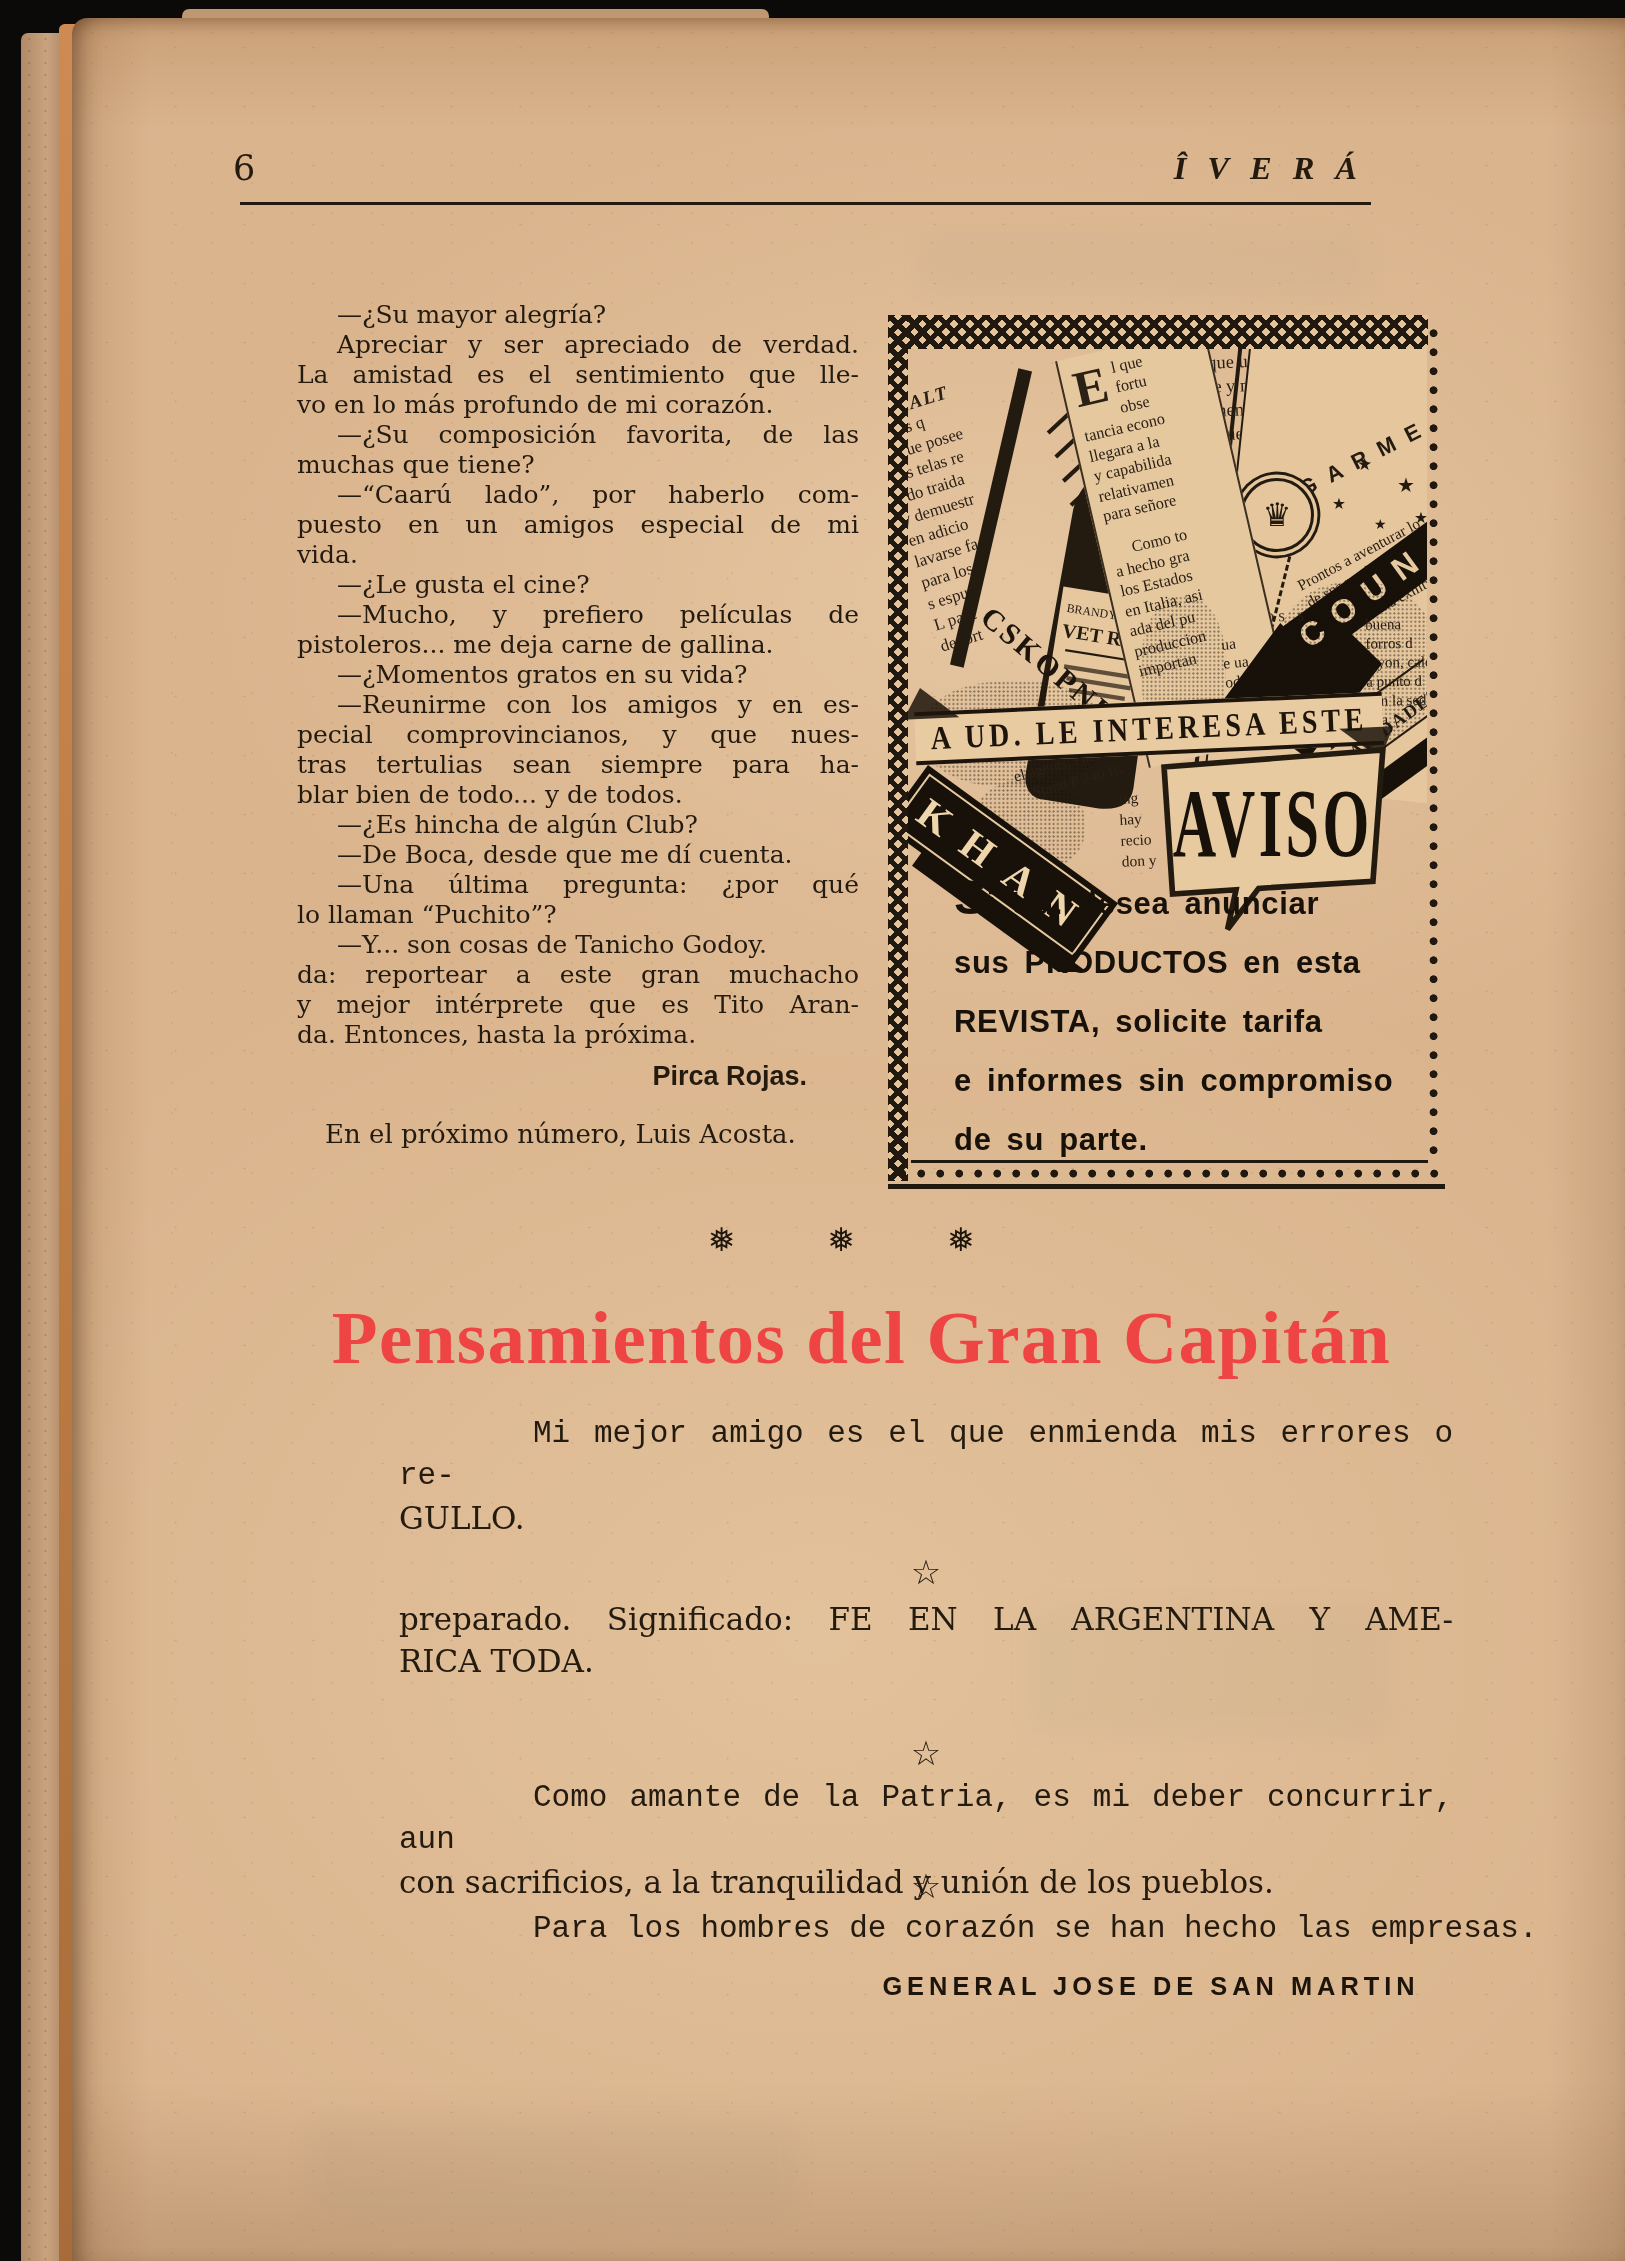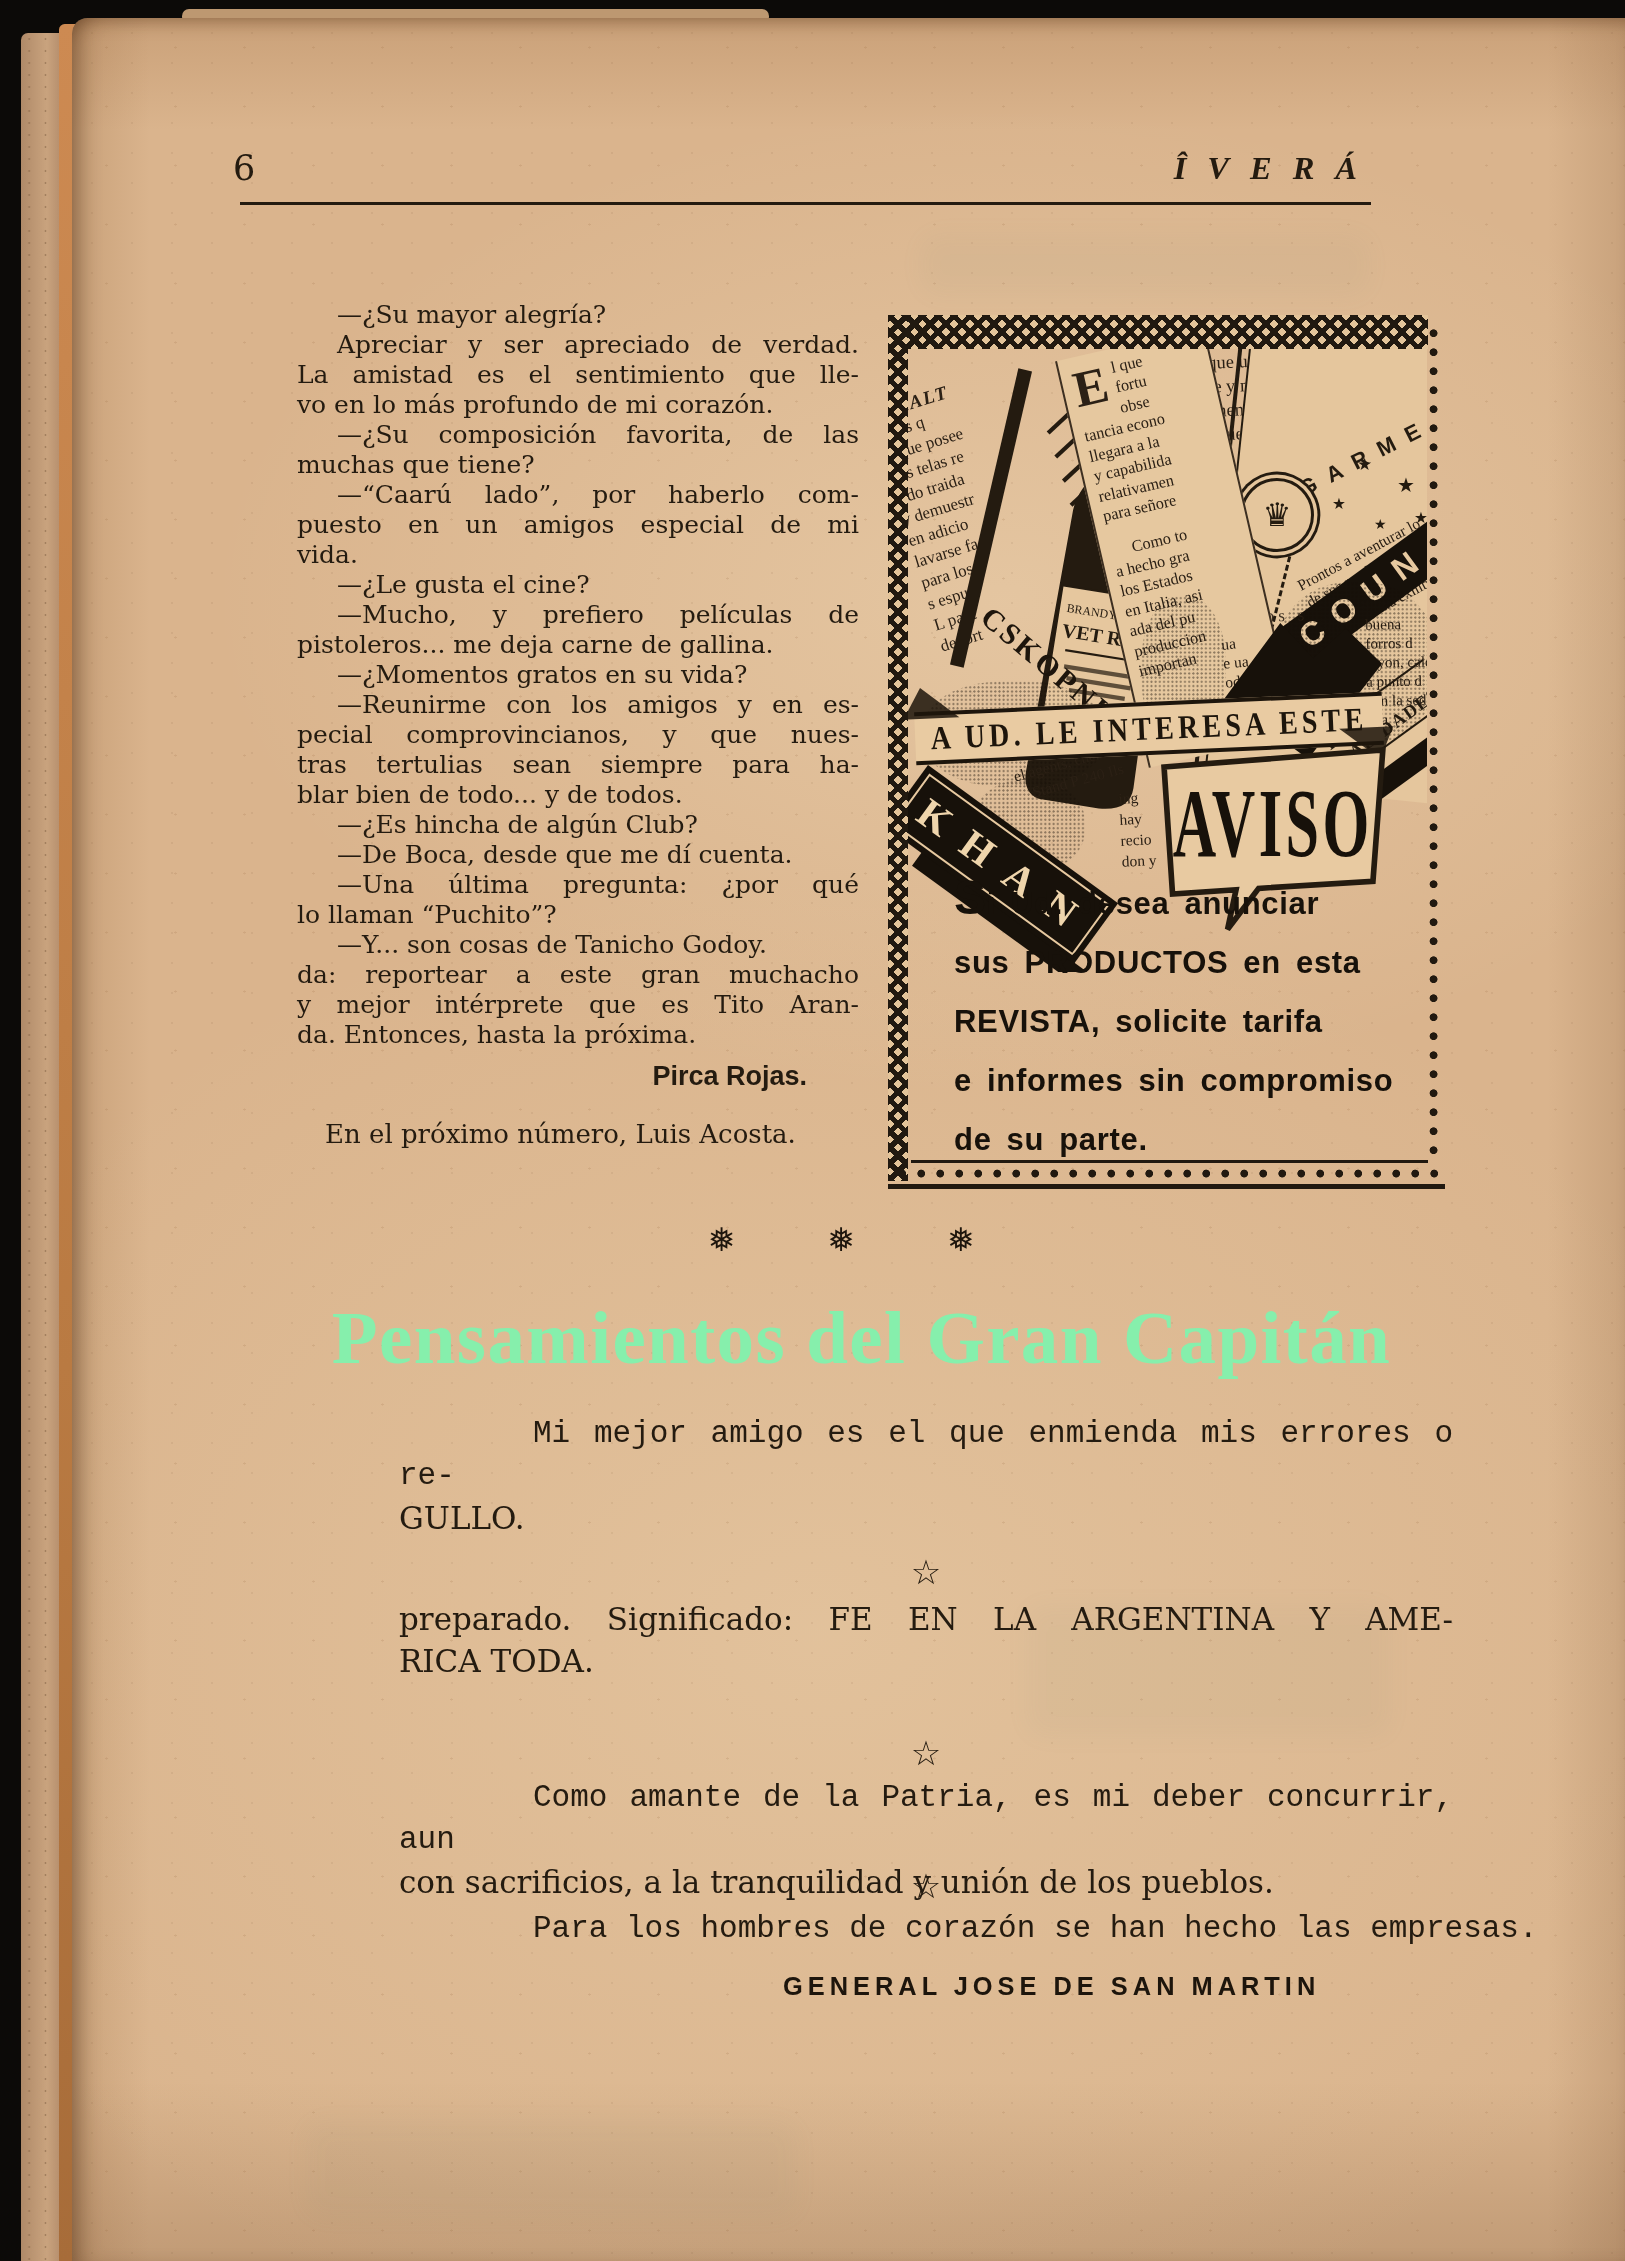--- a/index.html
+++ b/index.html
@@ -173,30 +173,30 @@
   #ad-body{position:absolute;left:67px;top:557px;width:472px;z-index:9;
     font-family:"Liberation Sans",sans-serif;font-weight:bold;color:#17110a;}
   #ad-body .ad-line{font-size:31px;line-height:59px;letter-spacing:0.7px;word-spacing:5.7px;white-space:nowrap;}
   #ad-body .ad-line.first::first-letter{font-size:48px;}
 
   
   #ornaments{position:absolute;left:155px;top:1221px;width:1413px;text-align:center;
     font-family:"DejaVu Sans",sans-serif;font-size:32.5px;letter-spacing:41px;color:#1d150c;}
   #section-title{
     position:absolute;left:155px;top:1295px;width:1413px;text-align:center;
-    font-family:"Liberation Serif",serif;font-weight:bold;font-size:75px;letter-spacing:1.4px;color:#86efac;
+    font-family:"Liberation Serif",serif;font-weight:bold;font-size:75px;letter-spacing:1.4px;color:#ef4444;
   }
   .quote{position:absolute;left:399px;width:1054px;color:#241b10;}
   .quote .ql{font-size:31px;line-height:42px;white-space:nowrap;}
   .quote .ql.J{white-space:normal;text-align:justify;text-align-last:justify;}
   .quote .ql.I{text-indent:134px;font-family:Liberation Mono, monospace;}
   .star-divider{position:absolute;left:399px;width:1054px;text-align:center;
     font-family:"DejaVu Sans",sans-serif;font-size:34px;color:#241b10;}
   #signature{
-    position:absolute;left:783px;top:1972px;width:622px;text-align:left;
+    position:absolute;left:840px;top:1972px;width:622px;text-align:center;
     font-family:"Liberation Sans",sans-serif;font-weight:bold;font-size:25.4px;letter-spacing:5px;color:#1d150c;
     white-space:nowrap;
   }
 </style>
 </head>
 <body>
 
 <div id="underpage"></div>
 <div id="page-sliver"></div>
 <div id="edge-strip"></div>

